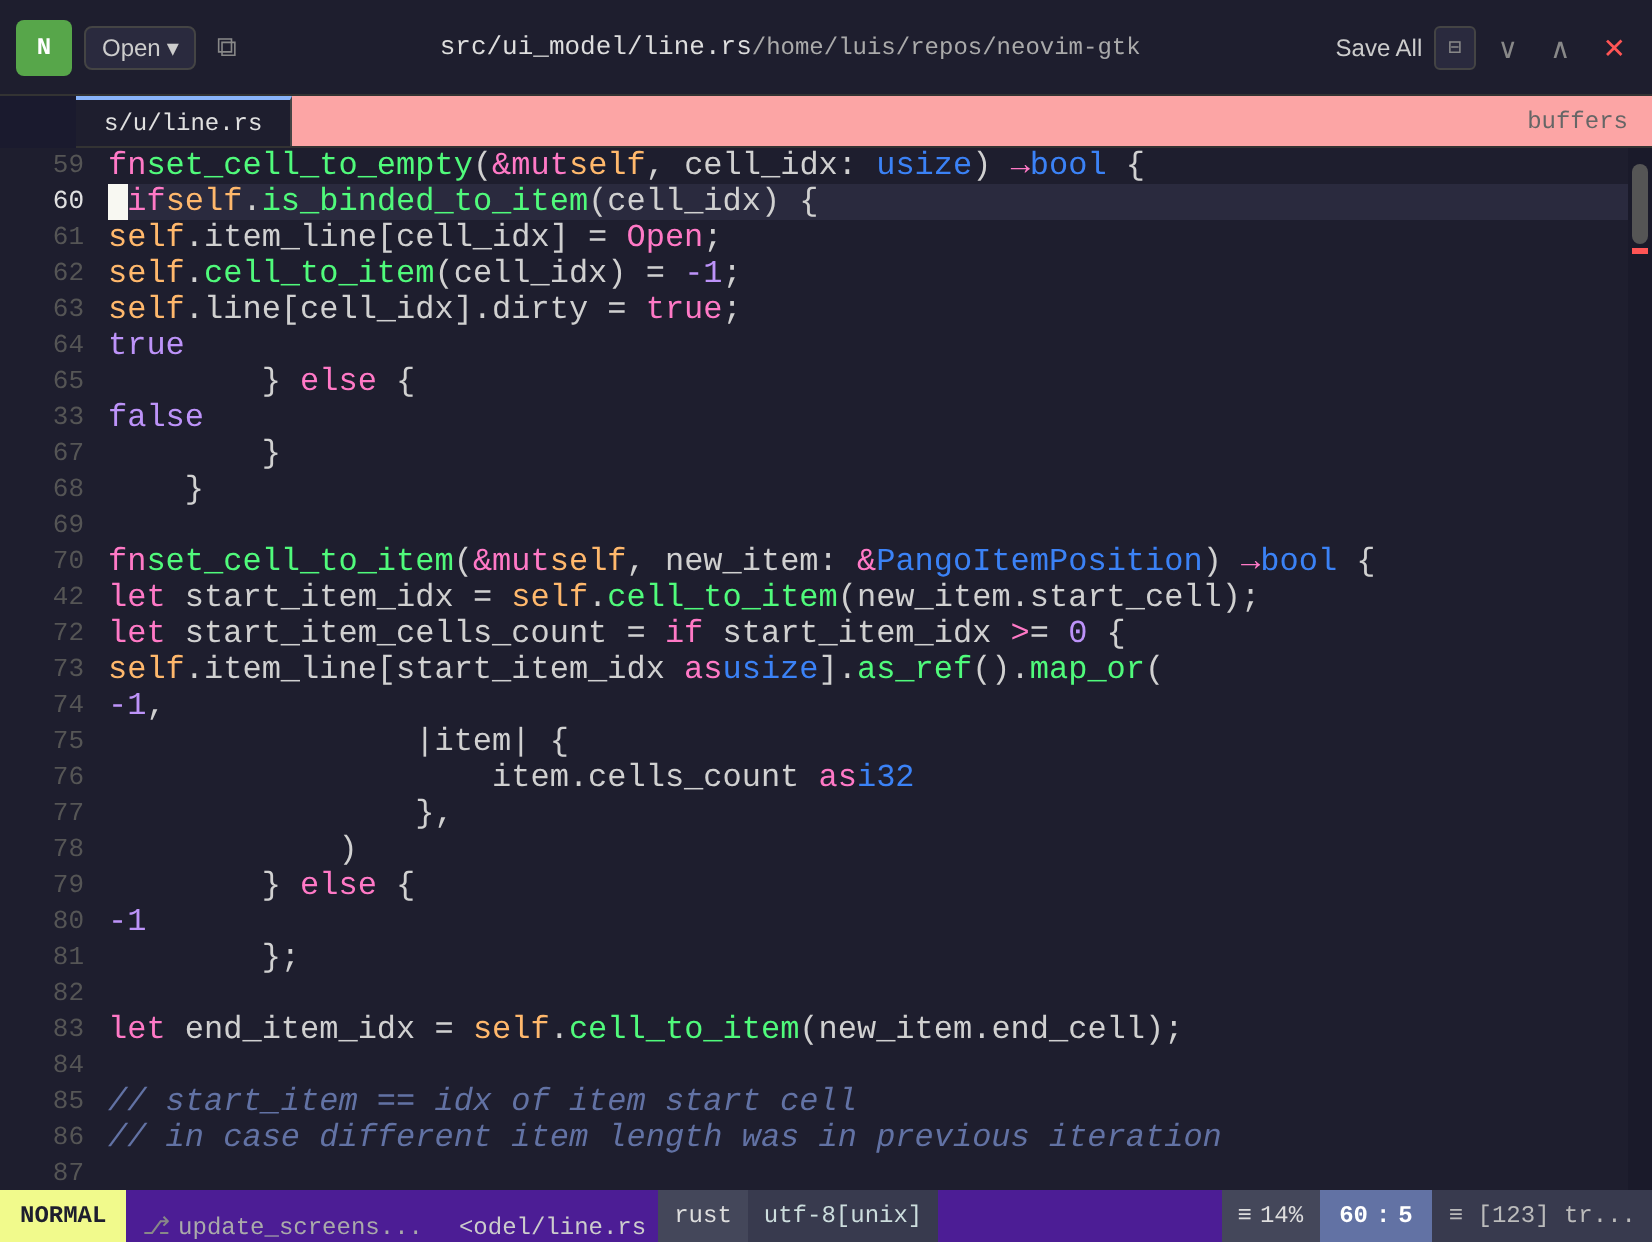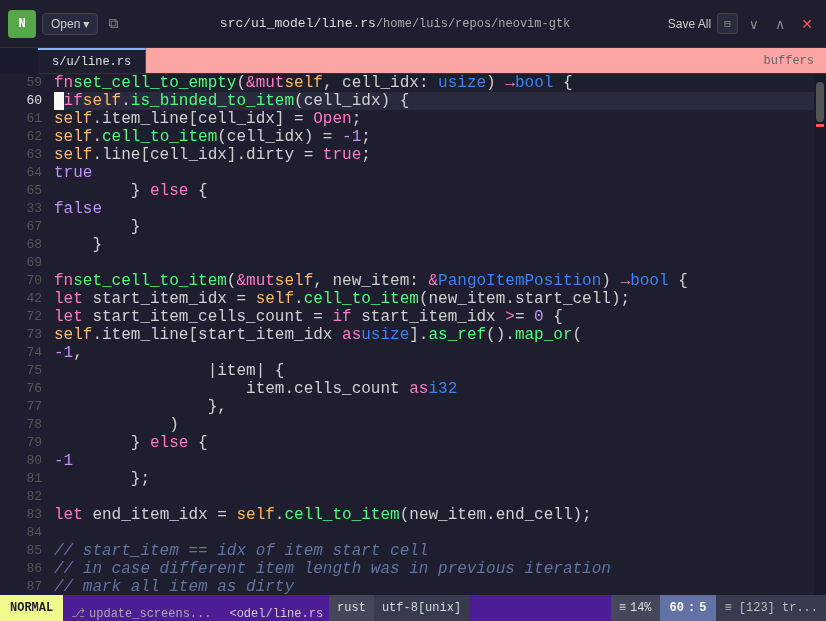--- a/index.html
+++ b/index.html
@@ -331,21 +331,20 @@
       <div class="code-line">                },</div>
       <div class="code-line">            )</div>
       <div class="code-line">        } <span class="kw">else</span> {</div>
       <div class="code-line">            <span class="num">-1</span></div>
       <div class="code-line">        };</div>
       <div class="code-line">&nbsp;</div>
       <div class="code-line">        <span class="kw">let</span> end_item_idx = <span class="self-kw">self</span>.<span class="method">cell_to_item</span>(new_item.end_cell);</div>
       <div class="code-line">&nbsp;</div>
       <div class="code-line">        <span class="comment">// start_item == idx of item start cell</span></div>
       <div class="code-line">        <span class="comment">// in case different item length was in previous iteration</span></div>
-      <div class="code-line">        <span class="comment">// mark all item as dirty</span></div>
     </div>
   <div id="scrollbar">
     <div id="scrollbar-thumb"></div>
     <div id="scrollbar-marker"></div>
   </div>
 </div>
 
 <div id="statusbar">
   <div id="mode-indicator">NORMAL</div>
   <div id="file-info">

